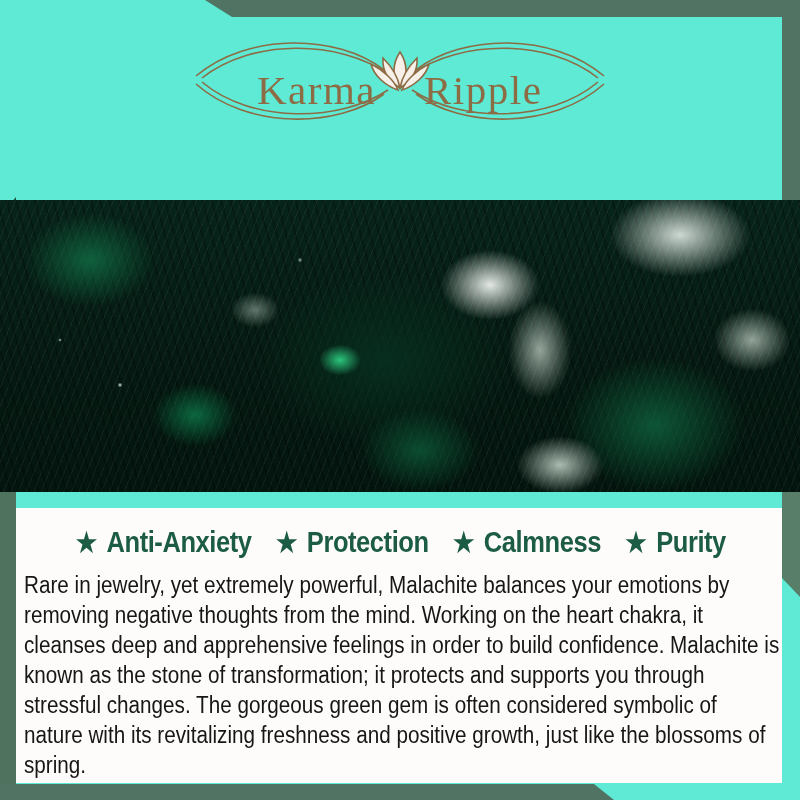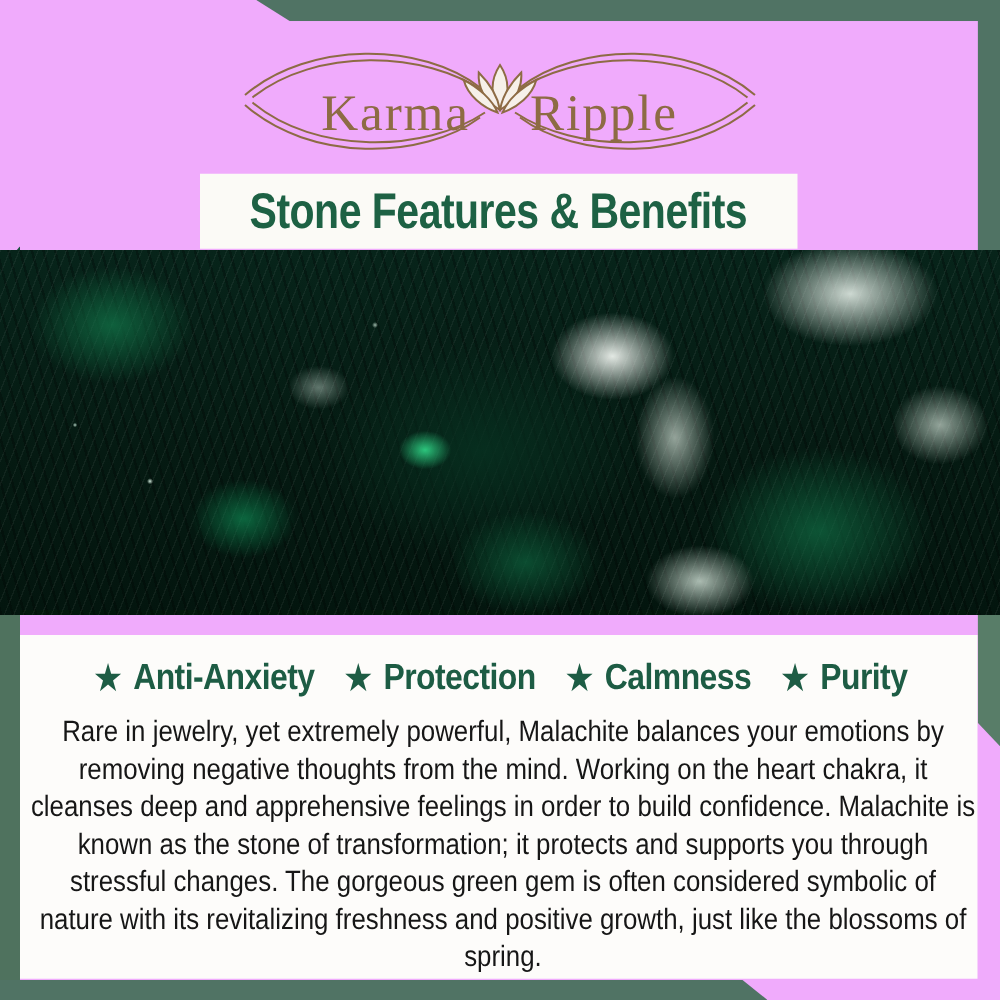--- a/index.html
+++ b/index.html
@@ -1,20 +1,19 @@
 <!DOCTYPE html>
 <html><head>
 <meta charset="utf-8">
 <style>
   html,body{margin:0;padding:0;background:#ddd;}
   #canvas{
     position:relative;width:800px;height:800px;overflow:hidden;
-    background:#f0abfc;
+    background:#5eead4;
     font-family:"Liberation Sans",sans-serif;
-    text-align:center;
   }
   
   .ribbon{position:absolute;background:#507364;}
   .ribbon-top{
     left:0;top:0;width:800px;height:17px;
     clip-path:polygon(205px 0,800px 0,800px 17px,232px 17px);
   }
   .ribbon-right{
     left:782px;top:0;width:18px;height:597px;
     background:linear-gradient(180deg,#507364 0 201px,#214c3c 201px 492px,#587d68 492px 100%);
@@ -127,23 +126,20 @@
       <path d="M 240 24 C 232 36, 232 50, 240 60 C 248 50, 248 36, 240 24 Z"></path>
       <path d="M 240 60 C 230 54, 222 44, 223 30 C 231 38, 238 48, 240 60 Z"></path>
       <path d="M 240 60 C 250 54, 258 44, 257 30 C 249 38, 242 48, 240 60 Z"></path>
       <path d="M 238 62 C 226 58, 214 48, 211 36 C 223 42, 234 52, 238 62 Z"></path>
       <path d="M 242 62 C 254 58, 266 48, 269 36 C 257 42, 246 52, 242 62 Z"></path>
     </g>
     <text x="216" y="76" text-anchor="end">Karma</text>
     <text x="264" y="76" text-anchor="start">Ripple</text>
   </svg>
 
-  <div class="heading-box">
-    <div class="heading-text">Stone Features &amp; Benefits</div>
-  </div>
 
   <div class="photo"></div>
 
 
   <div class="features">
     <div class="feature">
       <span class="star">★</span>
       <span class="flabel">Anti-Anxiety</span>
     </div>
     <div class="feature">

